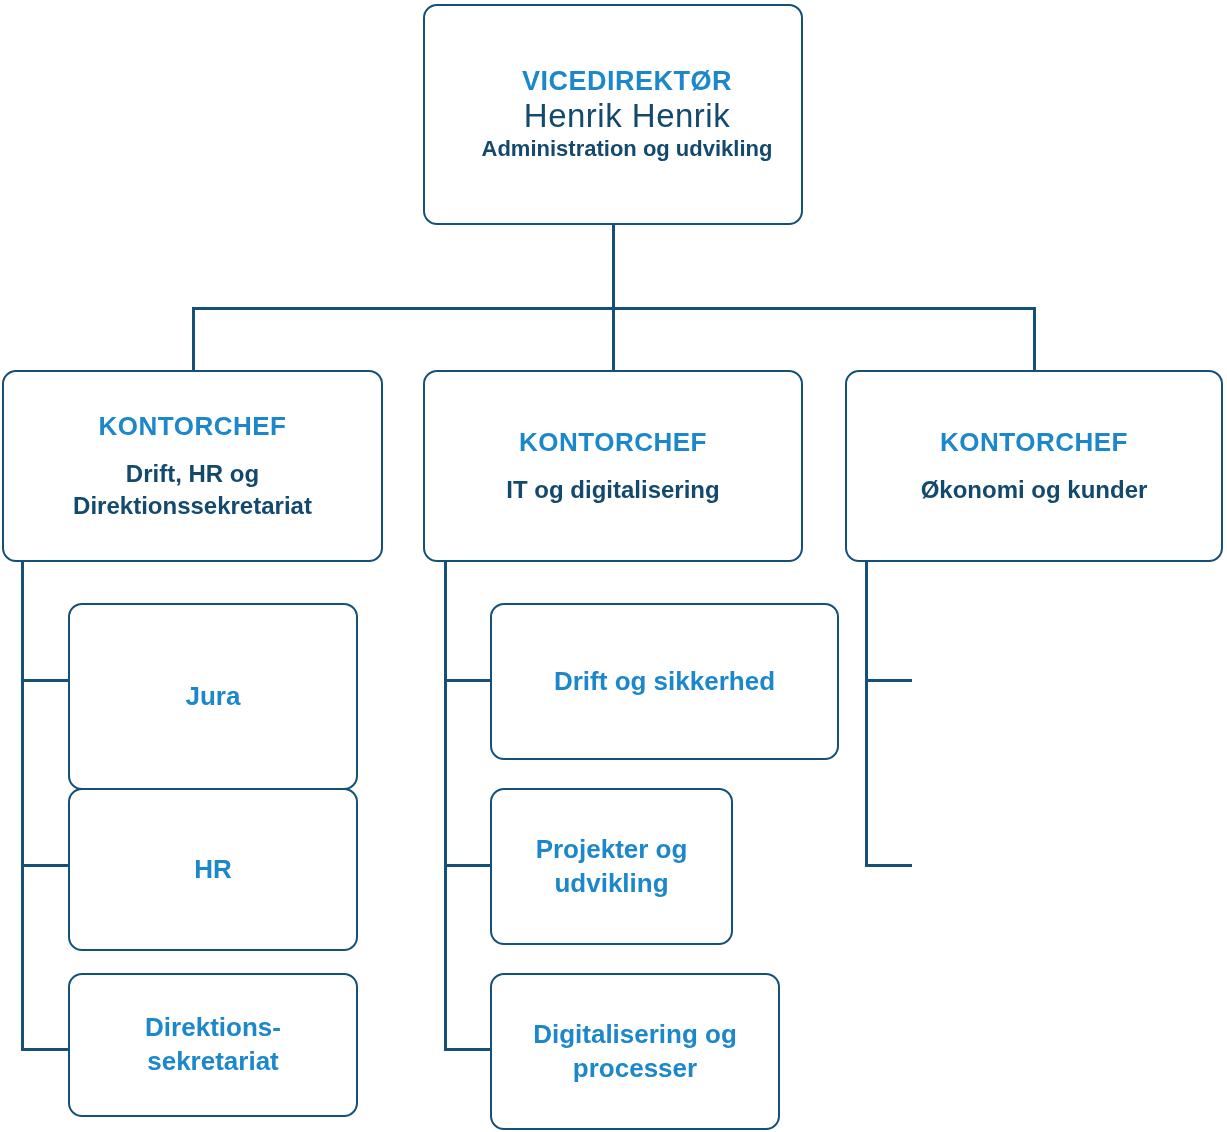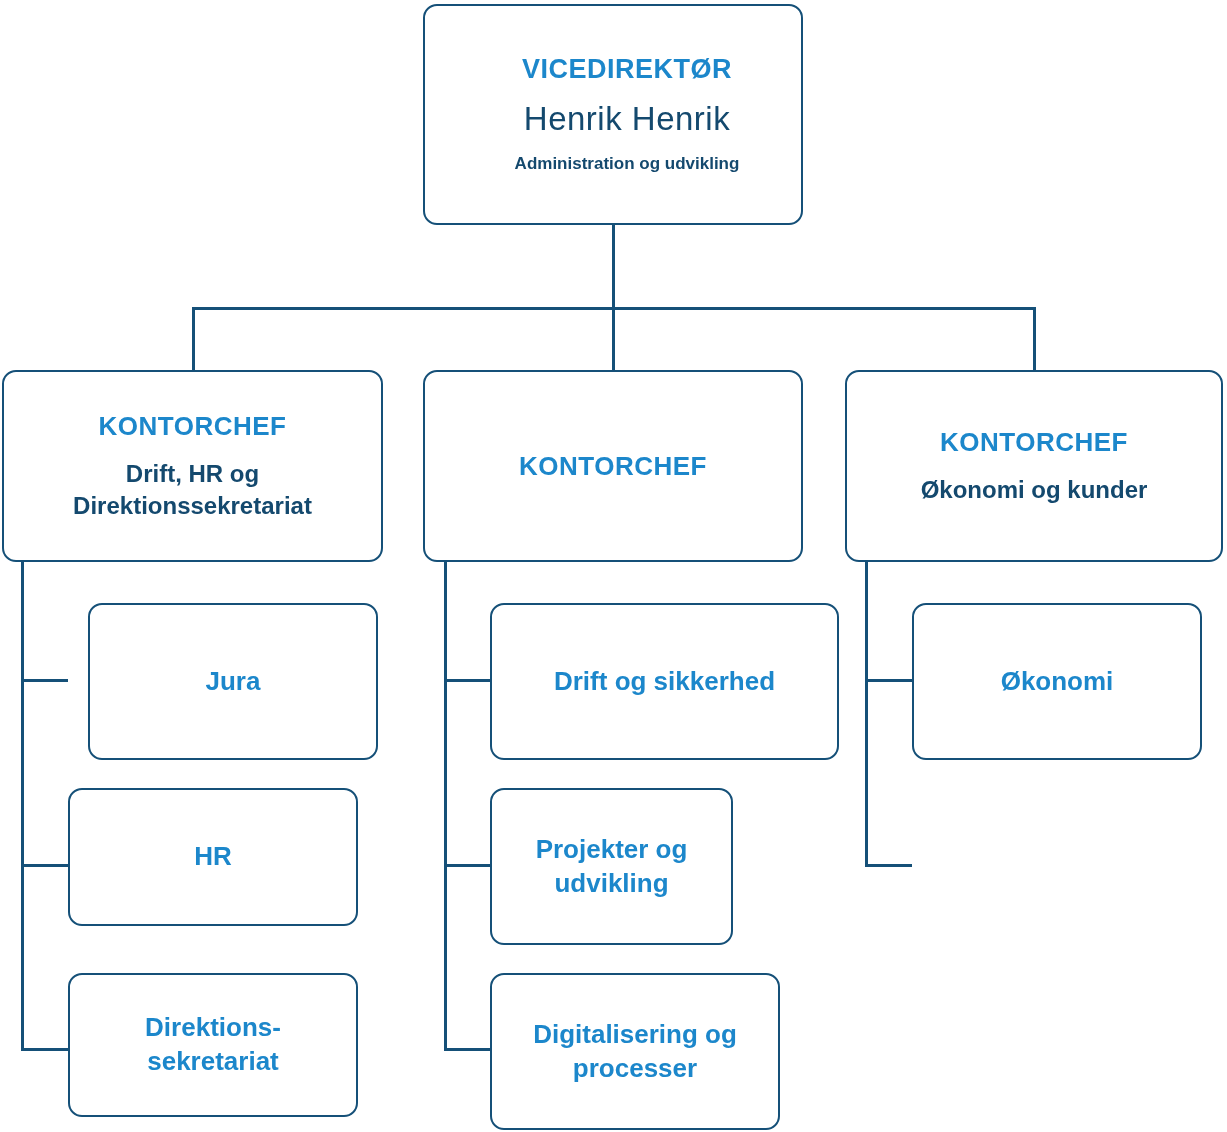--- a/index.html
+++ b/index.html
@@ -21,39 +21,39 @@
     box-sizing:border-box;
     background:#ffffff;
     border:2px solid var(--line);
     border-radius:14px;
     display:flex;
     flex-direction:column;
     align-items:center;
     justify-content:center;
     text-align:center;
   }
-  .root-node{gap:15px;padding-left:28px;}
+  .root-node{padding-left:28px;}
   .dept-node{gap:16px;}
   .node-title{
     color:var(--accent);
     font-weight:700;
     font-size:27px;
     letter-spacing:0.5px;
   }
   .dept-node .node-title{font-size:26px;}
   .node-name{
     color:var(--navy);
     font-weight:400;
     font-size:33px;
     letter-spacing:0.5px;
   }
   .node-dept{
     color:var(--navy);
     font-weight:700;
-    font-size:17px;
+    font-size:22px;
     line-height:1.3;
     white-space:pre-line;
   }
   .dept-node .node-dept{font-size:24px;}
   .leaf-label{
     color:var(--accent);
     font-weight:700;
     font-size:26px;
     line-height:1.3;
     white-space:pre-line;
@@ -81,20 +81,21 @@
   <div class="conn" style="left:1033px;top:307px;width:3px;height:63px;"></div>
 
   <div class="node dept-node" style="left:2px;top:370px;width:381px;height:192px;">
     <div class="node-title">KONTORCHEF</div>
     <div class="node-dept">Drift, HR og
 Direktionssekretariat</div>
   </div>
 
   <div class="node dept-node" style="left:423px;top:370px;width:380px;height:192px;">
     <div class="node-title">KONTORCHEF</div>
+    <div class="node-dept">IT og digitalisering</div>
   </div>
 
   <div class="node dept-node" style="left:845px;top:370px;width:378px;height:192px;">
     <div class="node-title">KONTORCHEF</div>
     <div class="node-dept">Økonomi og kunder</div>
   </div>
 
   <div class="conn" style="left:21px;top:562px;width:3px;height:489px;"></div>
   <div class="conn" style="left:21px;top:679px;width:47px;height:3px;"></div>
   <div class="conn" style="left:21px;top:864px;width:47px;height:3px;"></div>
@@ -102,39 +103,36 @@
 
   <div class="conn" style="left:444px;top:562px;width:3px;height:489px;"></div>
   <div class="conn" style="left:444px;top:679px;width:46px;height:3px;"></div>
   <div class="conn" style="left:444px;top:864px;width:46px;height:3px;"></div>
   <div class="conn" style="left:444px;top:1048px;width:46px;height:3px;"></div>
 
   <div class="conn" style="left:865px;top:562px;width:3px;height:305px;"></div>
   <div class="conn" style="left:865px;top:679px;width:47px;height:3px;"></div>
   <div class="conn" style="left:865px;top:864px;width:47px;height:3px;"></div>
 
-  <div class="node" style="left:68px;top:603px;width:290px;height:157px;margin-left:20px;">
+  <div class="node" style="left:68px;top:603px;width:290px;height:187px;">
     <div class="leaf-label">Jura</div>
   </div>
-  <div class="node" style="left:68px;top:788px;width:290px;height:138px;">
+  <div class="node" style="left:68px;top:788px;width:290px;height:163px;">
     <div class="leaf-label">HR</div>
   </div>
   <div class="node" style="left:68px;top:973px;width:290px;height:144px;">
     <div class="leaf-label">Direktions-
 sekretariat</div>
   </div>
 
   <div class="node" style="left:490px;top:603px;width:349px;height:157px;">
     <div class="leaf-label">Drift og sikkerhed</div>
   </div>
   <div class="node" style="left:490px;top:788px;width:243px;height:157px;">
     <div class="leaf-label">Projekter og udvikling</div>
   </div>
   <div class="node" style="left:490px;top:973px;width:290px;height:157px;">
     <div class="leaf-label">Digitalisering og
 processer</div>
   </div>
 
-  <div class="node" style="left:912px;top:603px;width:290px;height:157px;">
-    <div class="leaf-label">Økonomi</div>
-  </div>
 
 </div>
 
 </body></html>

